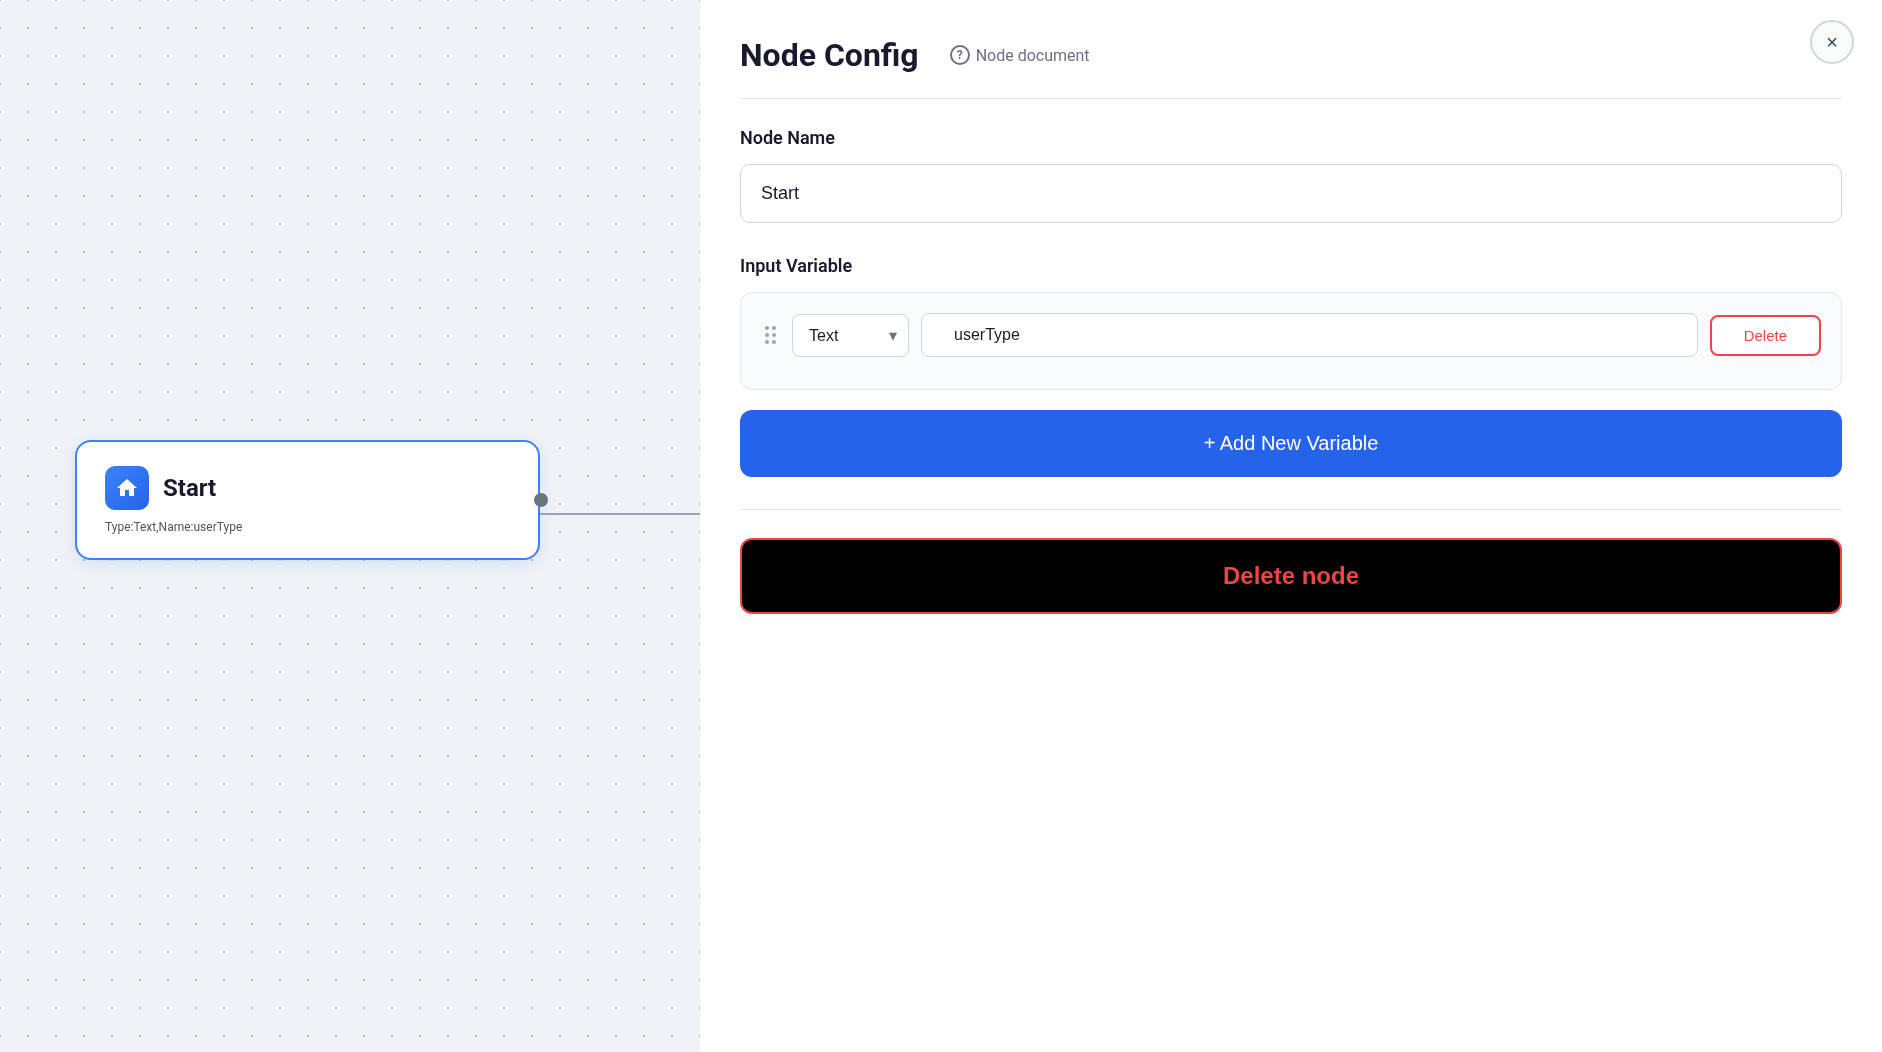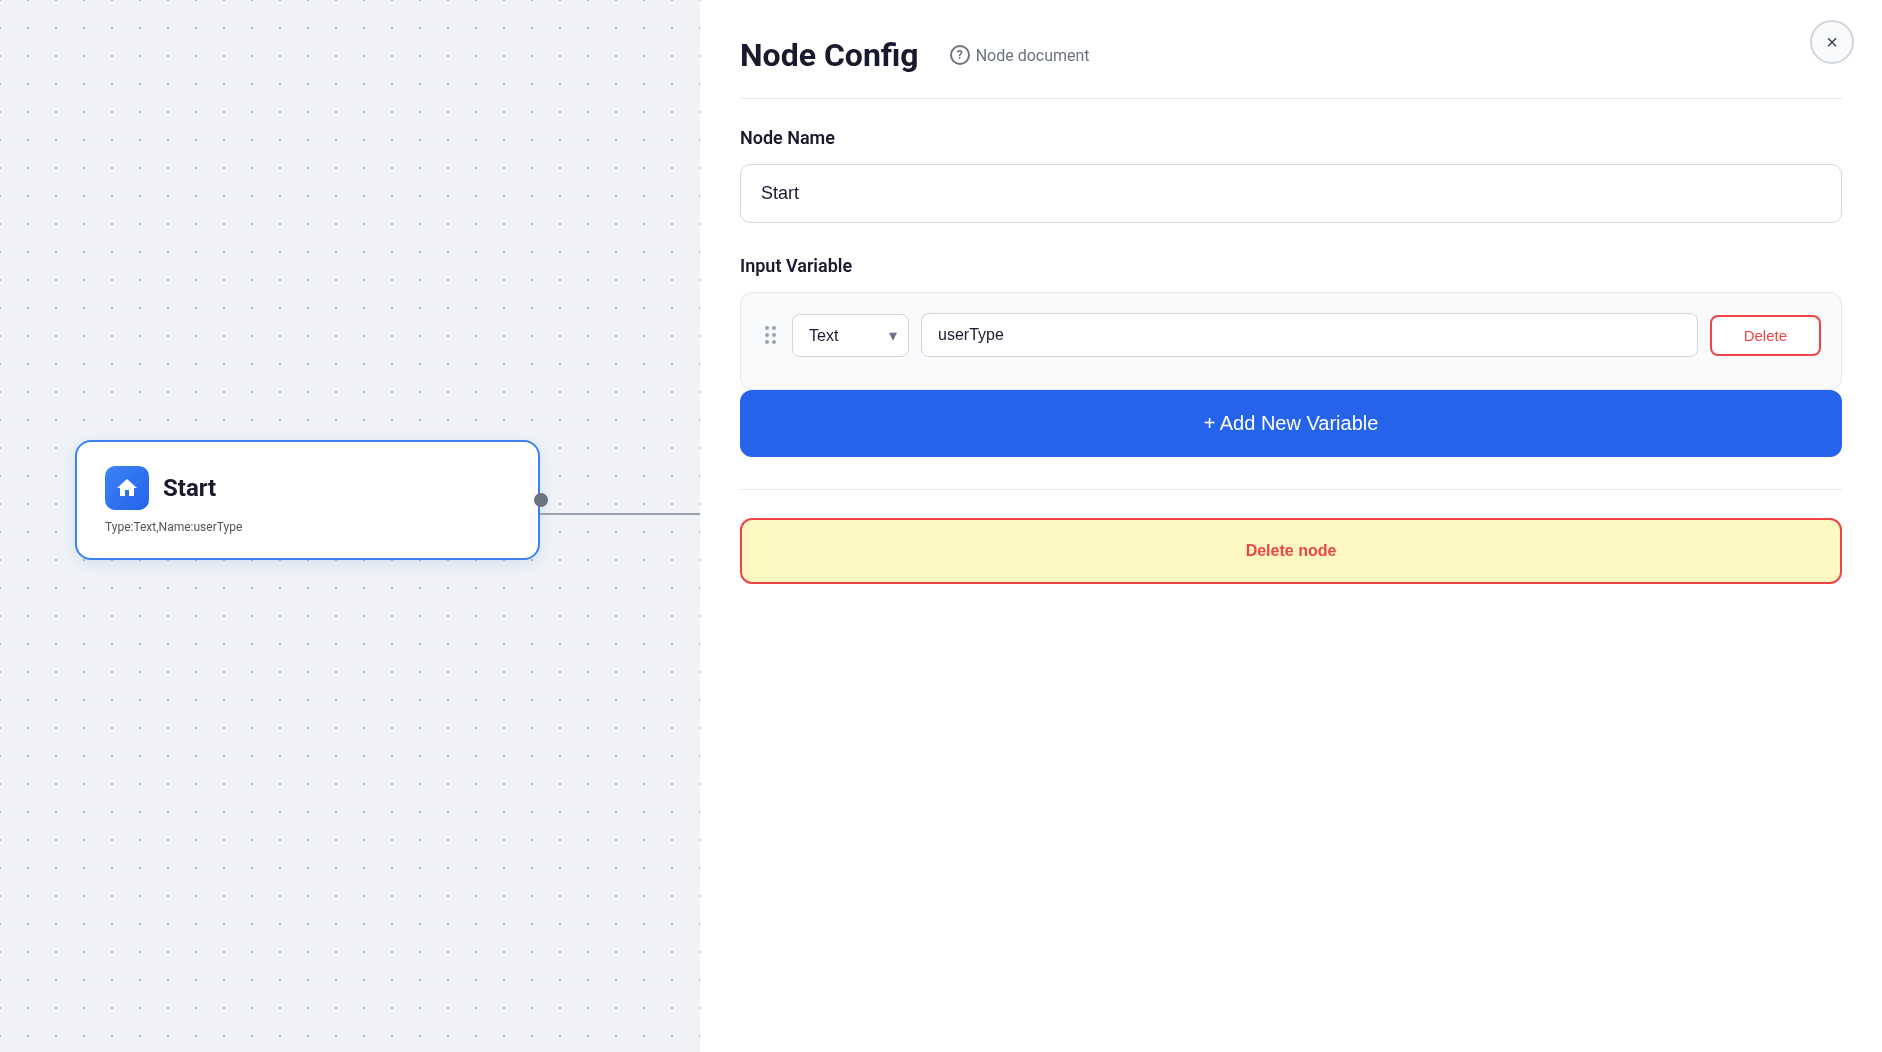--- a/index.html
+++ b/index.html
@@ -201,20 +201,21 @@
       outline: none;
       margin-bottom: 32px;
     }
 
     
     .variable-card {
       background: #f9fafb;
       border: 1px solid #e5e7eb;
       border-radius: 12px;
       padding: 20px;
+      margin-bottom: 20px;
     }
 
     .variable-row {
       display: flex;
       align-items: center;
       gap: 12px;
       margin-bottom: 12px;
     }
 
     .drag-handle {
@@ -267,21 +268,21 @@
       right: 12px;
       top: 50%;
       transform: translateY(-50%);
       pointer-events: none;
       color: #6b7280;
     }
 
     
     .var-name-input {
       flex: 1;
-      padding: 12px 16px;
+      padding: 12px 32px;
       border: 1.5px solid #d1d5db;
       border-radius: 8px;
       font-size: 16px;
       color: #1a1a2e;
       outline: none;
     }
 
     
     .delete-var-button {
       padding: 10px 32px;
@@ -324,25 +325,25 @@
     .divider-bottom {
       height: 1px;
       background: #e5e7eb;
       margin-bottom: 28px;
     }
 
     
     .delete-node-button {
       width: 100%;
       padding: 22px;
-      background: #fef9c3;
+      background: #000000;
       color: #ef4444;
       border: 2px solid #ef4444;
       border-radius: 12px;
-      font-size: 16px;
+      font-size: 24px;
       font-weight: 600;
       cursor: pointer;
     }
   </style>
 </head>
 <body>
 
 <div class="canvas-area">
 
   <div class="node-card">

